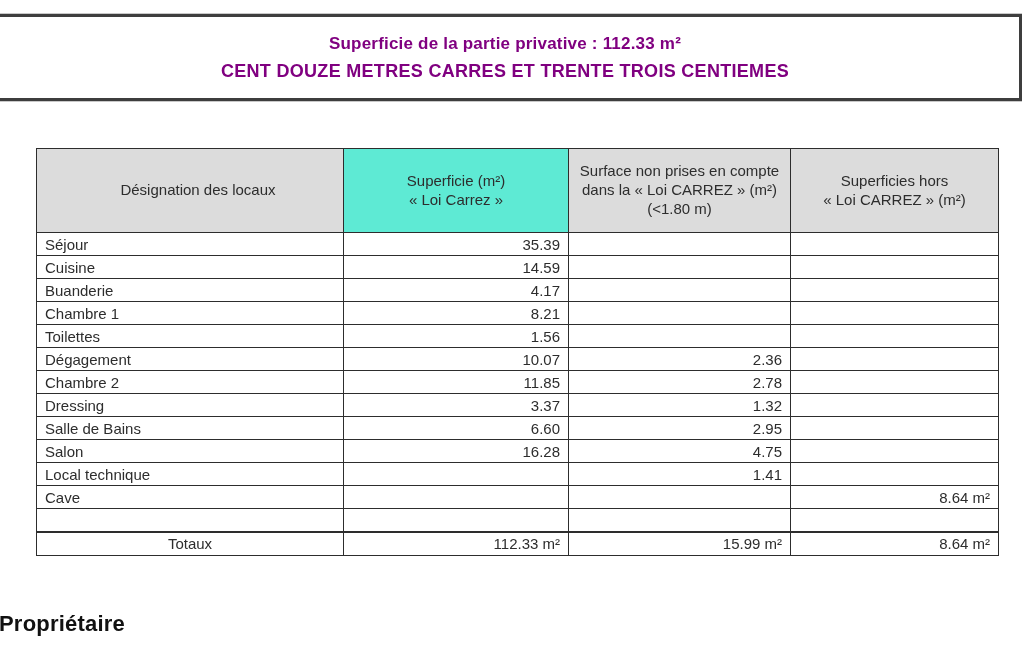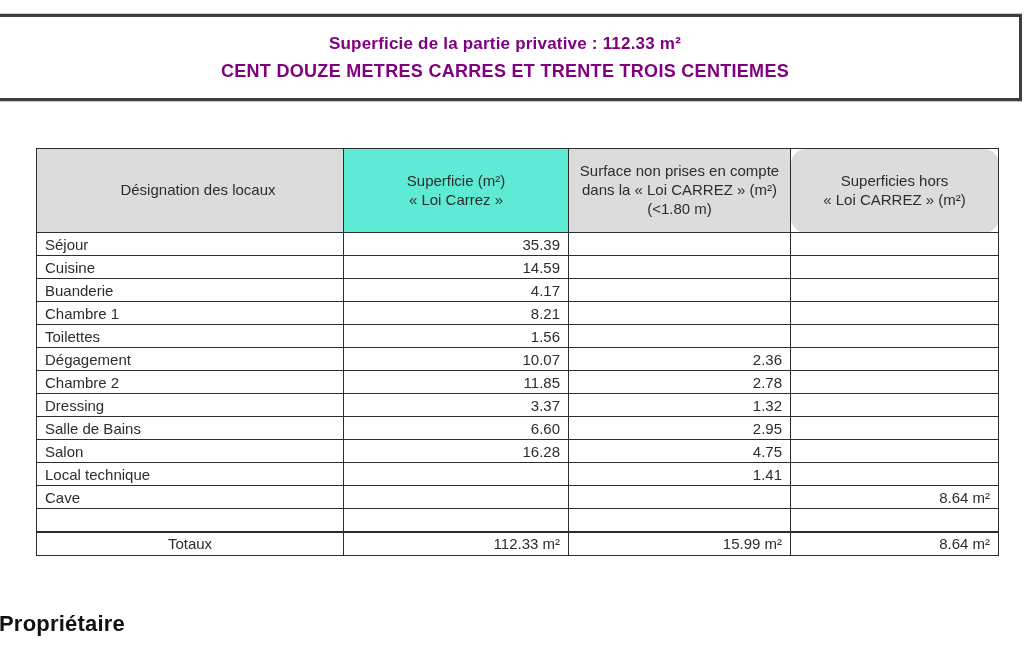--- a/index.html
+++ b/index.html
@@ -71,21 +71,21 @@
     <col style="width:225px">
     <col style="width:222px">
     <col style="width:208px">
   </colgroup>
   <thead>
     <tr>
       <th style="background: rgb(220, 220, 220); padding-left: 24px;">Désignation des locaux</th>
       <th style="background: #5eead4;">Superficie (m²)
 « Loi Carrez »</th>
       <th style="background: rgb(220, 220, 220);">Surface non prises en compte dans la « Loi CARREZ » (m²) (&lt;1.80 m)</th>
-      <th style="background: rgb(220, 220, 220); border-radius: 15px;">Superficies hors
+      <th style="background: rgb(220, 220, 220);">Superficies hors
 « Loi CARREZ » (m²)</th>
     </tr>
   </thead>
   <tbody>
       <tr>
         <td class="c-left">Séjour</td>
         <td class="c-right">35.39</td>
         <td class="c-right"></td>
         <td class="c-right"></td>
       </tr>

